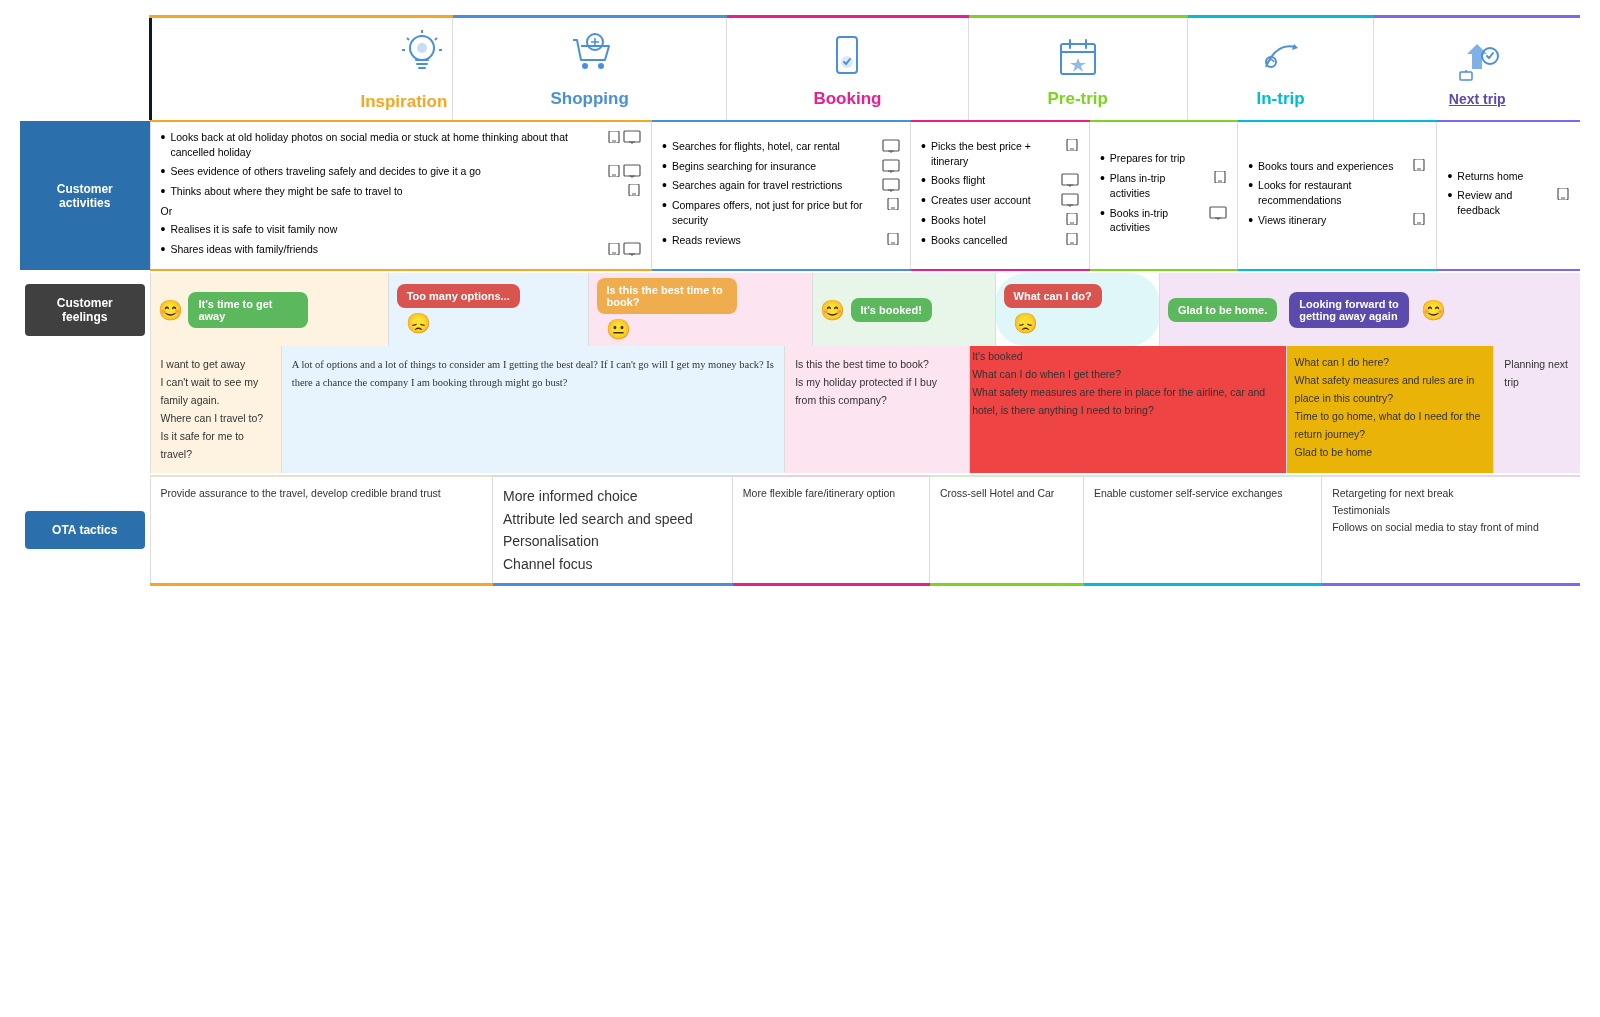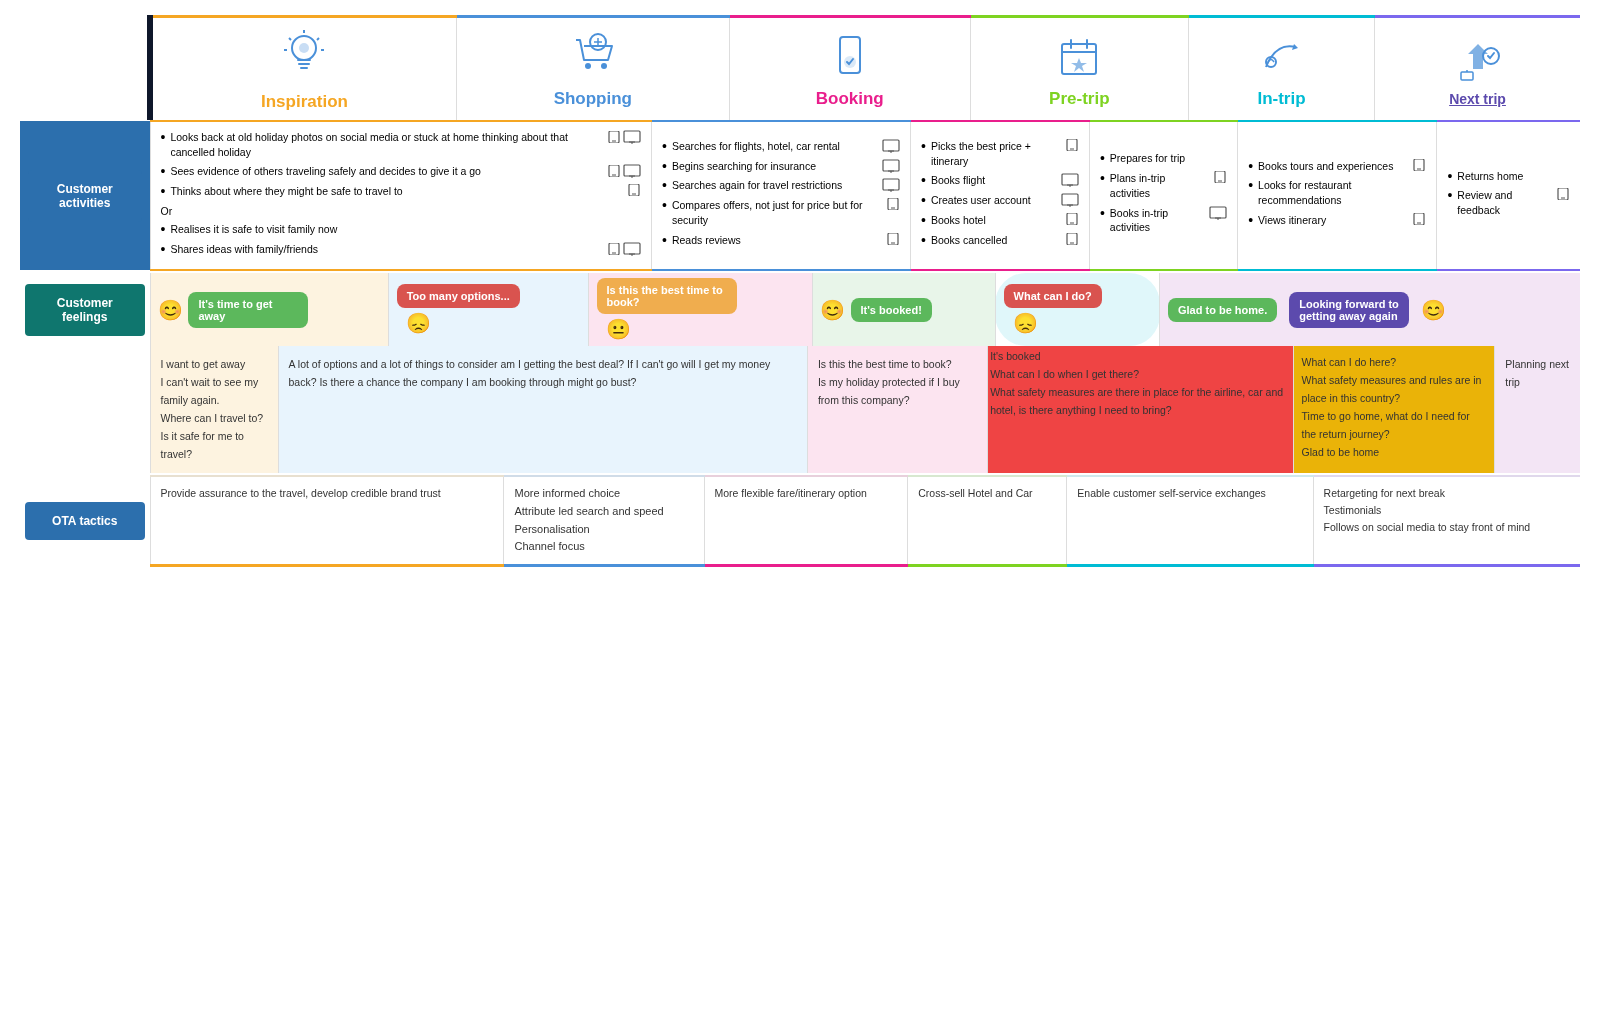--- a/index.html
+++ b/index.html
@@ -39,21 +39,21 @@
 </head>
 <body>
 
 <div class="wrapper">
 
   <table style="width:100%; border-collapse:collapse; margin-bottom:0;">
     <tbody>
         <tr>
       <td style="width:130px;"></td>
 
-      <td class="phase-header border-t-orange" style="text-align:center; padding:10px 5px 8px; border-left:6px solid #0f172a;">
+      <td class="phase-header border-t-orange" style="text-align:right; padding:10px 5px 8px; border-left:3px solid #0f172a;">
         <div style="font-size:38px; color:#4a90d9; margin-bottom:5px;">
           
           <svg width="50" height="50" viewBox="0 0 50 50" fill="none" xmlns="http://www.w3.org/2000/svg">
             <circle cx="25" cy="20" r="12" stroke="#4a90d9" stroke-width="2" fill="none"></circle>
             <path d="M19 32 h12 M20 36 h10 M22 40 h6" stroke="#4a90d9" stroke-width="2" stroke-linecap="round"></path>
             <line x1="25" y1="5" x2="25" y2="2" stroke="#4a90d9" stroke-width="2"></line>
             <line x1="12" y1="12" x2="10" y2="10" stroke="#4a90d9" stroke-width="2"></line>
             <line x1="38" y1="12" x2="40" y2="10" stroke="#4a90d9" stroke-width="2"></line>
             <line x1="8" y1="22" x2="5" y2="22" stroke="#4a90d9" stroke-width="2"></line>
             <line x1="42" y1="22" x2="45" y2="22" stroke="#4a90d9" stroke-width="2"></line>
@@ -394,21 +394,21 @@
         </ul>
       </td>
     </tr>
   </tbody>
     </table>
 
   <table style="width:100%; border-collapse:collapse; margin-top:2px;">
     <tbody>
         <tr>
       <td style="width:130px; vertical-align:middle; padding:5px;">
-        <div style="background:#0f766e; color:white; font-weight:bold; font-size:12px; padding:12px 8px; border-radius:4px; text-align:center;">Customer feelings</div>
+        <div style="background:#404040; color:white; font-weight:bold; font-size:12px; padding:12px 8px; border-radius:4px; text-align:center;">Customer feelings</div>
       </td>
 
       <td style="border-left:1px solid #ddd; padding:5px 8px; background:#fdf3e0; vertical-align:middle;">
         <div style="display:flex; align-items:center; gap:5px;">
           <span style="font-size:20px;">😊</span>
           <div style="background:#5cb85c; color:white; border-radius:8px; padding:6px 10px; font-size:11px; font-weight:bold; max-width:120px;">It's time to get away</div>
         </div>
       </td>
 
       <td style="border-left:1px solid #ddd; padding:5px 8px; background:#e8f4fd; vertical-align:middle;margin-top:14px;">
@@ -452,21 +452,21 @@
 
   <table style="width:100%; border-collapse:collapse;">
     <tbody>
         <tr>
       <td style="width:130px;"></td>
 
       <td style="border-left:1px solid #ddd; padding:10px; background:#fdf3e0; vertical-align:top;">
         <p style="font-size:10.5px; line-height:1.7; color:#333;">I want to get away<br>I can't wait to see my family again.<br>Where can I travel to?<br>Is it safe for me to travel?</p>
       </td>
 
-      <td style="border-left:1px solid #ddd; padding:10px; background:#e8f4fd; vertical-align:top;">
+      <td style="border-left:1px solid #ddd; padding:10px; background:#e8f4fd; vertical-align:top;font-family:Liberation Serif, serif;">
         <p style="font-size:10.5px; line-height:1.7; color:#333;">A lot of options and a lot of things to consider am I getting the best deal? If I can't go will I get my money back? Is there a chance the company I am booking through might go bust?</p>
       </td>
 
       <td style="border-left:1px solid #ddd; padding:10px; background:#fce4f0; vertical-align:top;">
         <p style="font-size:10.5px; line-height:1.7; color:#333;">Is this the best time to book?<br>Is my holiday protected if I buy from this company?</p>
       </td>
 
       <td style="border-left:1px solid #ddd; padding:2px; background:#ef4444; vertical-align:top;">
         <p style="font-size:10.5px; line-height:1.7; color:#333;">It's booked<br>What can I do when I get there?<br>What safety measures are there in place for the airline, car and hotel, is there anything I need to bring?</p>
       </td>
@@ -487,21 +487,21 @@
         <tr>
       <td style="width:130px; vertical-align:middle; padding:5px;">
         <div style="background:#2c6fad; color:white; font-weight:bold; font-size:12px; padding:12px 8px; border-radius:4px; text-align:center;">OTA tactics</div>
       </td>
 
       <td style="border-left:1px solid #ddd; padding:8px 10px; border-top:2px solid #e8e0d0; border-bottom:3px solid #f5a623; vertical-align:top;">
         <p style="font-size:10.5px; line-height:1.6; color:#333;">Provide assurance to the travel, develop credible brand trust</p>
       </td>
 
       <td style="border-left:1px solid #ddd; padding:8px 10px; border-top:2px solid #d0dce8; border-bottom:3px solid #4a90d9; vertical-align:top;">
-        <p style="font-size:11px; line-height:1.6; color:#333;">More informed choice<br>Attribute led search and speed<br>Personalisation<br>Channel focus</p>
+        <p style="font-size:14px; line-height:1.6; color:#333;">More informed choice<br>Attribute led search and speed<br>Personalisation<br>Channel focus</p>
       </td>
 
       <td style="border-left:1px solid #ddd; padding:8px 10px; border-top:2px solid #e8d0dc; border-bottom:3px solid #e91e8c; vertical-align:top;">
         <p style="font-size:10.5px; line-height:1.6; color:#333;">More flexible fare/itinerary option</p>
       </td>
 
       <td style="border-left:1px solid #ddd; padding:8px 10px; border-top:2px solid #d8e8d0; border-bottom:3px solid #7ed321; vertical-align:top;">
         <p style="font-size:10.5px; line-height:1.6; color:#333;">Cross-sell Hotel and Car</p>
       </td>
 

